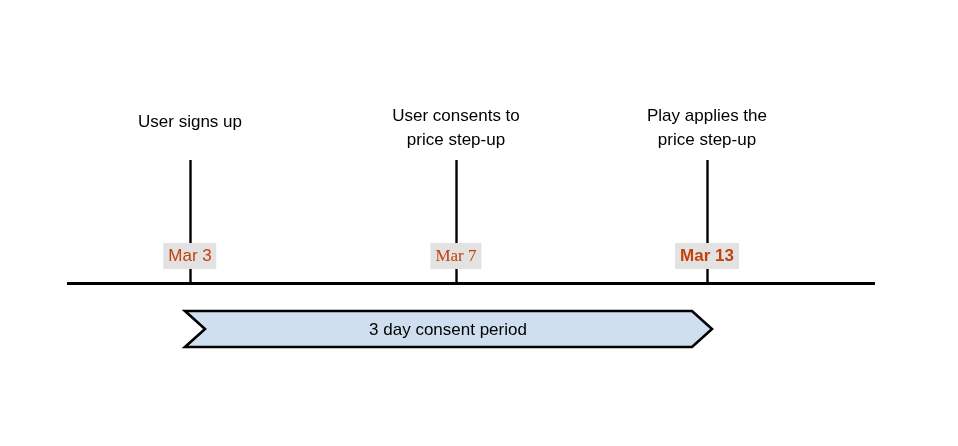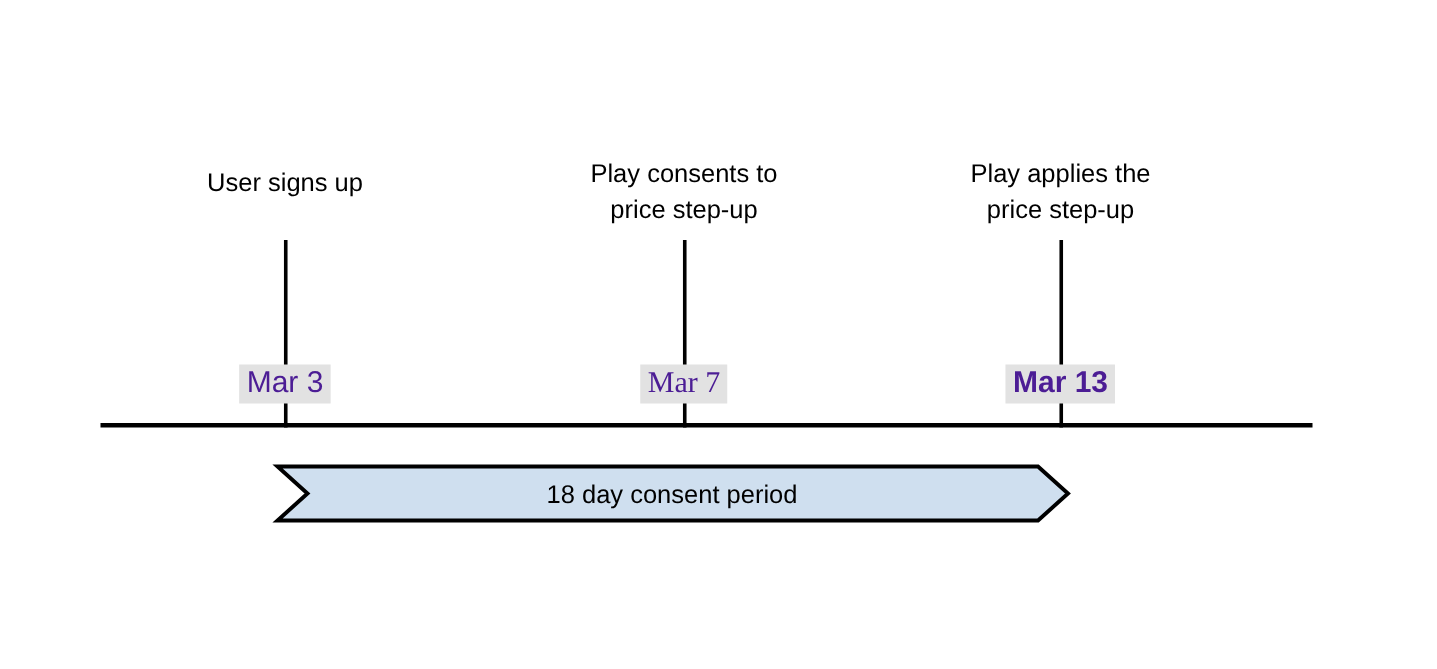--- a/index.html
+++ b/index.html
@@ -44,23 +44,23 @@
     color: #000000;
     white-space: nowrap;
     transform: translateX(-50%);
   }
   .event-label .label-line {
     display: block;
   }
 
   .date-chip {
     position: absolute;
-    font-size: 20px;
+    font-size: 17px;
     line-height: 23px;
-    color: #4c1d95;
+    color: #c2410c;
     background: #e2e2e2;
     padding: 1px 5px 2px 5px;
     white-space: nowrap;
     transform: translateX(-50%);
   }
 
   .banner-text {
     position: absolute;
     font-size: 17px;
     line-height: 20px;
@@ -85,26 +85,26 @@
 
     <polygon points="185,311 692,311 712,329 692,347 185,347 205,329" fill="#cfdfef" stroke="#000000" stroke-width="2.6" stroke-linejoin="miter"></polygon>
   </svg>
 
   <div class="event-label" style="left:190px; top:110px;">
     <span class="label-line">User signs up</span>
   </div>
   <div class="date-chip" style="left:190px; top:243px;">Mar 3</div>
 
   <div class="event-label" style="left:456px; top:104px;">
-    <span class="label-line">Play consents to</span>
+    <span class="label-line">User consents to</span>
     <span class="label-line">price step-up</span>
   </div>
   <div class="date-chip" style="left:456px; top:243px;font-family:Liberation Serif, serif;">Mar 7</div>
 
   <div class="event-label" style="left:707px; top:104px;text-align:center;">
     <span class="label-line">Play applies the</span>
     <span class="label-line">price step-up</span>
   </div>
   <div class="date-chip" style="left:707px; top:243px;font-weight:bold;">Mar 13</div>
 
-  <div class="banner-text" style="left:448px; top:330px;">18 day consent period</div>
+  <div class="banner-text" style="left:448px; top:330px;">3 day consent period</div>
 
 </div>
 
 </body></html>

